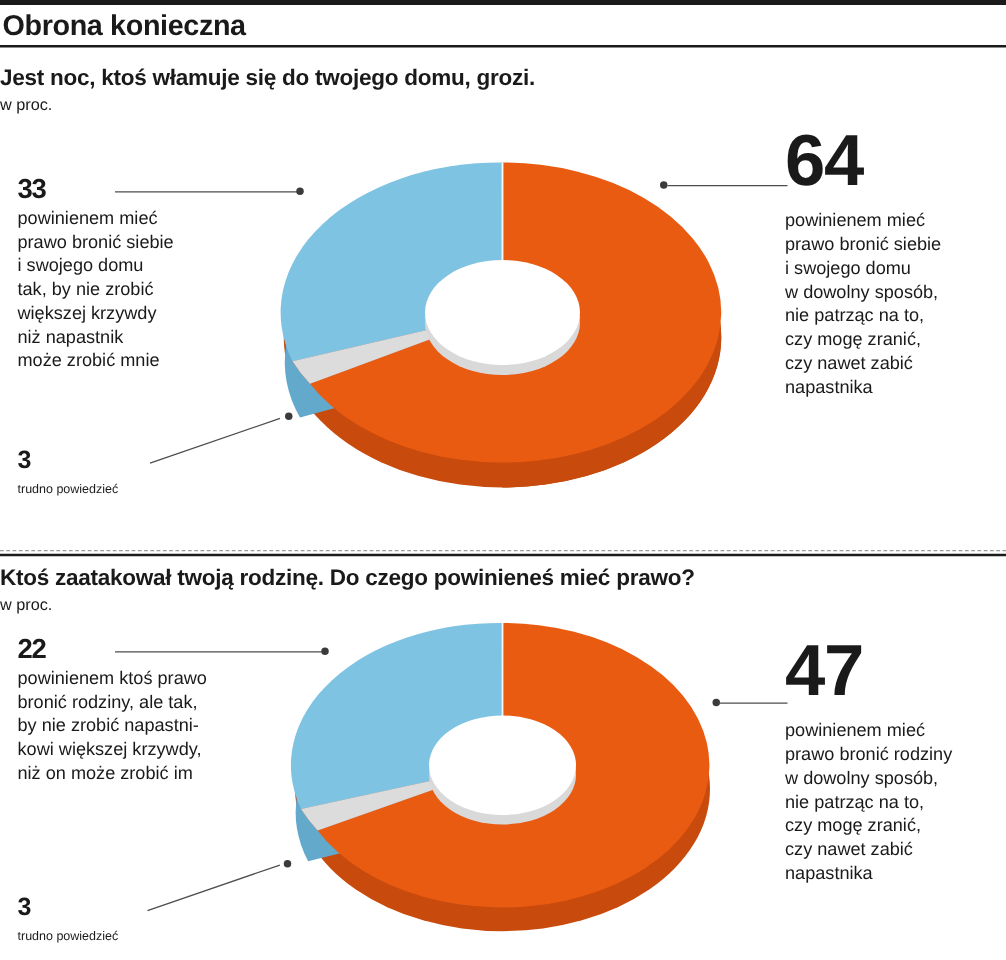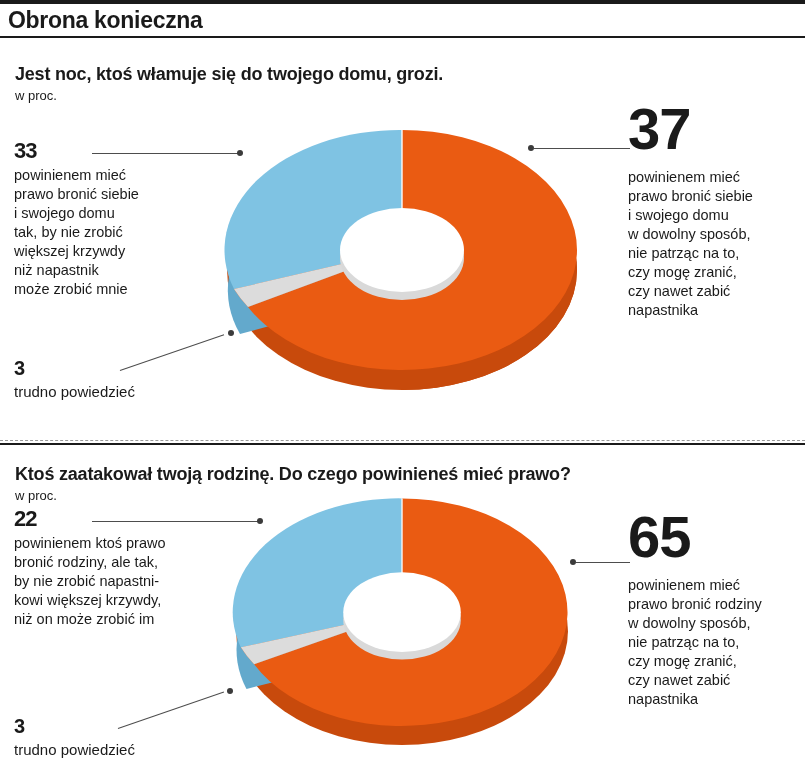--- a/index.html
+++ b/index.html
@@ -15,24 +15,24 @@
 
   
   .title-bar {
     position: absolute; left: 0; top: 0; width: 805px; height: 38px;
     border-top: 4px solid #1a1a1a;
     border-bottom: 2px solid #1a1a1a;
     display: flex; align-items: center;
   }
   .title-text {
     font-size: 23px; font-weight: bold; letter-spacing: -0.3px;
-    padding-left: 8px;
-  }
-
-  .q-block { position: absolute; left: 15px; margin-top: 12px; }
+    padding-left: 2px;
+  }
+
+  .q-block { position: absolute; left: 0; }
   .q-line { font-size: 18px; font-weight: bold; line-height: 24px; letter-spacing: -0.2px; }
   .q-unit { font-size: 13px; line-height: 16px; margin-top: 2px; }
 
   .divider {
     position: absolute; left: 0; width: 805px; height: 0;
     border-top: 2px solid #1a1a1a;
   }
   .divider.dashed {
     border-top: 1px dashed #9a9a9a;
   }
@@ -40,21 +40,21 @@
   
   .big-num {
     font-weight: bold; letter-spacing: -1px; line-height: 1;
   }
   .num-33, .num-32 { font-size: 22px; }
   .num-3 { font-size: 20px; font-weight: bold; }
   .num-64, .num-65 { font-size: 58px; }
 
   .desc { font-size: 14.5px; line-height: 19px; }
   .desc-r { font-size: 14.5px; line-height: 19px; }
-  .small-lbl { font-size: 15px; line-height: 19px; }
+  .small-lbl { font-size: 10px; line-height: 19px; }
 
   .lbl-box { position: absolute; }
 
   
   .leader { position: absolute; height: 1px; background: #4d4d4d; }
   .dot {
     position: absolute; width: 6px; height: 6px; border-radius: 50%;
     background: #3b3b3b;
   }
 
@@ -126,21 +126,21 @@
   <div class="dot" style="left:237px; top:150px;"></div>
 
   <div class="lbl-box" style="left:14px; top:358px; width:200px;">
     <div class="big-num num-3">3</div>
     <div class="small-lbl" style="margin-top:4px;">trudno powiedzieć</div>
   </div>
   <div class="leader" style="left:120px; top:370px; width:110px; transform:rotate(-19deg); transform-origin:left center;"></div>
   <div class="dot" style="left:228px; top:330px;"></div>
 
   <div class="lbl-box" style="left:628px; top:100px; width:165px;">
-    <div class="big-num num-64">37</div>
+    <div class="big-num num-64">64</div>
     <div class="desc-r" style="white-space:pre-line; margin-top:10px;">powinienem mieć
 prawo bronić siebie
 i swojego domu
 w dowolny sposób,
 nie patrząc na to,
 czy mogę zranić,
 czy nawet zabić
 napastnika</div>
   </div>
   <div class="leader" style="left:534px; top:148px; width:96px;"></div>
@@ -189,21 +189,21 @@
   <div class="dot" style="left:257px; top:518px;"></div>
 
   <div class="lbl-box" style="left:14px; top:716px; width:200px;">
     <div class="big-num num-3">3</div>
     <div class="small-lbl" style="margin-top:4px;">trudno powiedzieć</div>
   </div>
   <div class="leader" style="left:118px; top:728px; width:112px; transform:rotate(-19deg); transform-origin:left center;"></div>
   <div class="dot" style="left:227px; top:688px;"></div>
 
   <div class="lbl-box" style="left:628px; top:508px; width:165px;">
-    <div class="big-num num-65">65</div>
+    <div class="big-num num-65">47</div>
     <div class="desc-r" style="white-space:pre-line; margin-top:10px;">powinienem mieć
 prawo bronić rodziny
 w dowolny sposób,
 nie patrząc na to,
 czy mogę zranić,
 czy nawet zabić
 napastnika</div>
   </div>
   <div class="leader" style="left:576px; top:562px; width:54px;"></div>
   <div class="dot" style="left:570px; top:559px;"></div>

